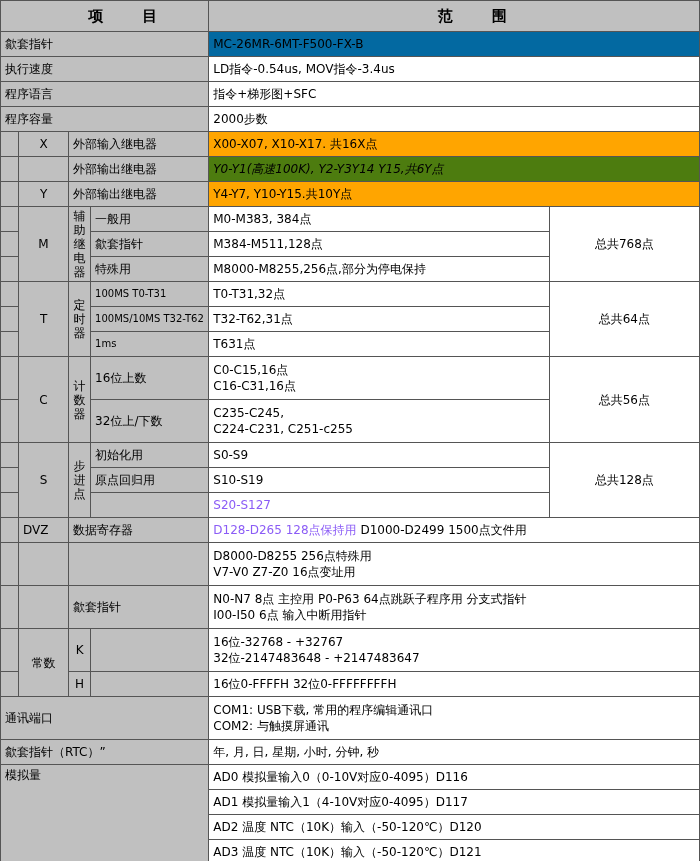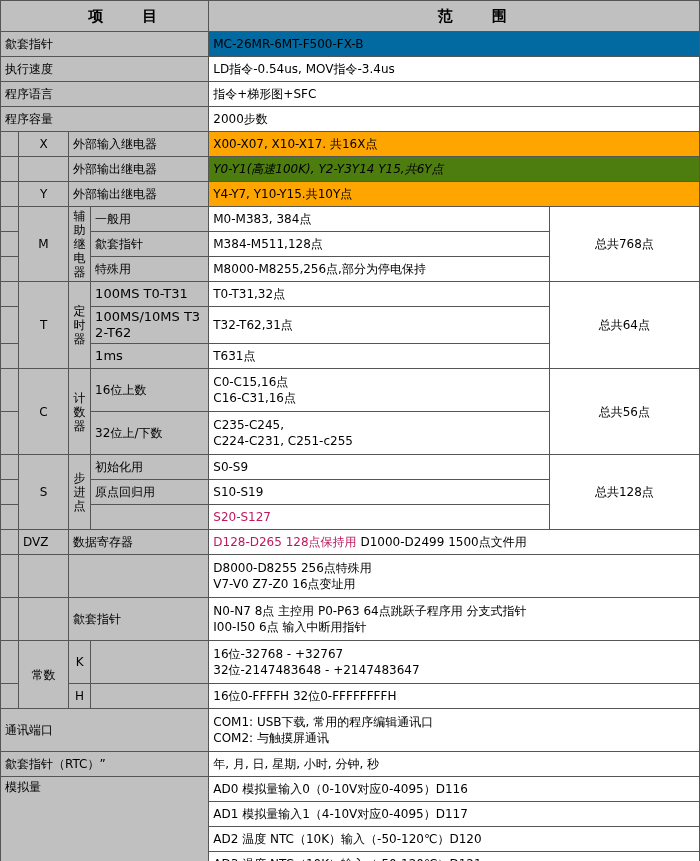--- a/index.html
+++ b/index.html
@@ -31,30 +31,30 @@
     font-size:15px;
     letter-spacing:3px;
     height:26px;
     padding-left:43px;
   }
   .gray{background:#c0c0c0;}
   .center{text-align:center;}
   .yellow{background:#0369a1;}
   .orange{background:#ffa500;}
   .gold{background:#4d7c0f;font-style:italic;}
-  .red{color:#be185d;}
+  .red{color:#8b5cf6;}
   .vert{
     text-align:center;
     font-size:12px;
     line-height:14px;
   }
   .vchar{
     display:block;
   }
-  .small{font-size:13px;}
+  .small{font-size:10px;}
 </style>
 </head>
 <body>
 
 <table>
   <colgroup>
     <col style="width:18px">
     <col style="width:50px">
     <col style="width:22px">
     <col style="width:118px">

